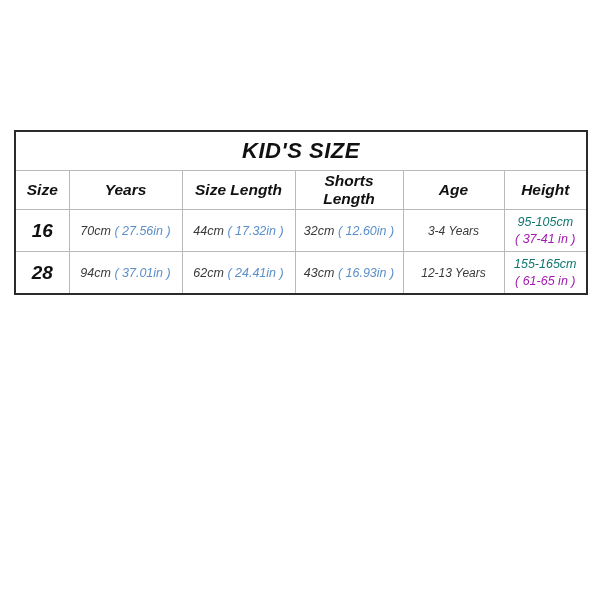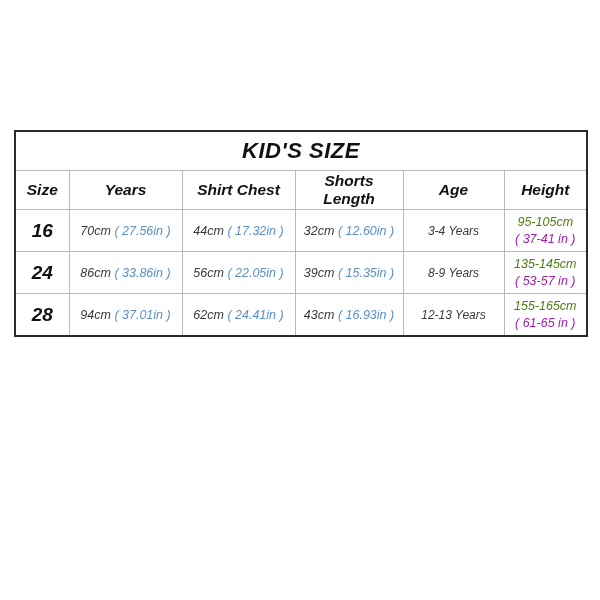--- a/index.html
+++ b/index.html
@@ -100,21 +100,21 @@
     color: #3a3a3a;
     line-height: 1.35;
   }
 
   .inch {
     color: #5b8fc9;
   }
 
   .height-cm {
     display: block;
-    color: #4d7c0f;
+    color: #0f766e;
     text-align: center;
   }
   .height-in {
     display: block;
     color: #a21caf;
   }
 
   
   col.c-size   { width: 54px; }
   col.c-chest  { width: 113px; }
@@ -136,45 +136,34 @@
       <col class="c-age">
       <col class="c-height">
     </colgroup>
     <tbody id="table-body">
       <tr>
         <td class="title-cell" colspan="6">KID'S SIZE</td>
       </tr>
       <tr>
         <th class="head-cell">Size</th>
         <th class="head-cell">Years</th>
-        <th class="head-cell">Shirt Chest</th>
+        <th class="head-cell">Size Length</th>
         <th class="head-cell">Shorts Length</th>
         <th class="head-cell">Age</th>
         <th class="head-cell">Height</th>
       </tr>
     <tr>
           <td class="size-cell">16</td>
           <td class="data-cell"><span>70cm</span> <span class="inch">( 27.56in )</span></td>
           <td class="data-cell"><span>44cm</span> <span class="inch">( 17.32in )</span></td>
           <td class="data-cell"><span>32cm</span> <span class="inch">( 12.60in )</span></td>
           <td class="age-cell">3-4 Years</td>
           <td class="height-cell">
             <span class="height-cm">95-105cm</span>
             <span class="height-in">( 37-41 in )</span>
-          </td>
-        </tr>
-        <tr>
-          <td class="size-cell">24</td>
-          <td class="data-cell"><span>86cm</span> <span class="inch">( 33.86in )</span></td>
-          <td class="data-cell"><span>56cm</span> <span class="inch">( 22.05in )</span></td>
-          <td class="data-cell"><span>39cm</span> <span class="inch">( 15.35in )</span></td>
-          <td class="age-cell">8-9 Years</td>
-          <td class="height-cell">
-            <span class="height-cm">135-145cm</span>
-            <span class="height-in">( 53-57 in )</span>
           </td>
         </tr>
         <tr>
           <td class="size-cell">28</td>
           <td class="data-cell"><span>94cm</span> <span class="inch">( 37.01in )</span></td>
           <td class="data-cell"><span>62cm</span> <span class="inch">( 24.41in )</span></td>
           <td class="data-cell"><span>43cm</span> <span class="inch">( 16.93in )</span></td>
           <td class="age-cell">12-13 Years</td>
           <td class="height-cell">
             <span class="height-cm">155-165cm</span>

